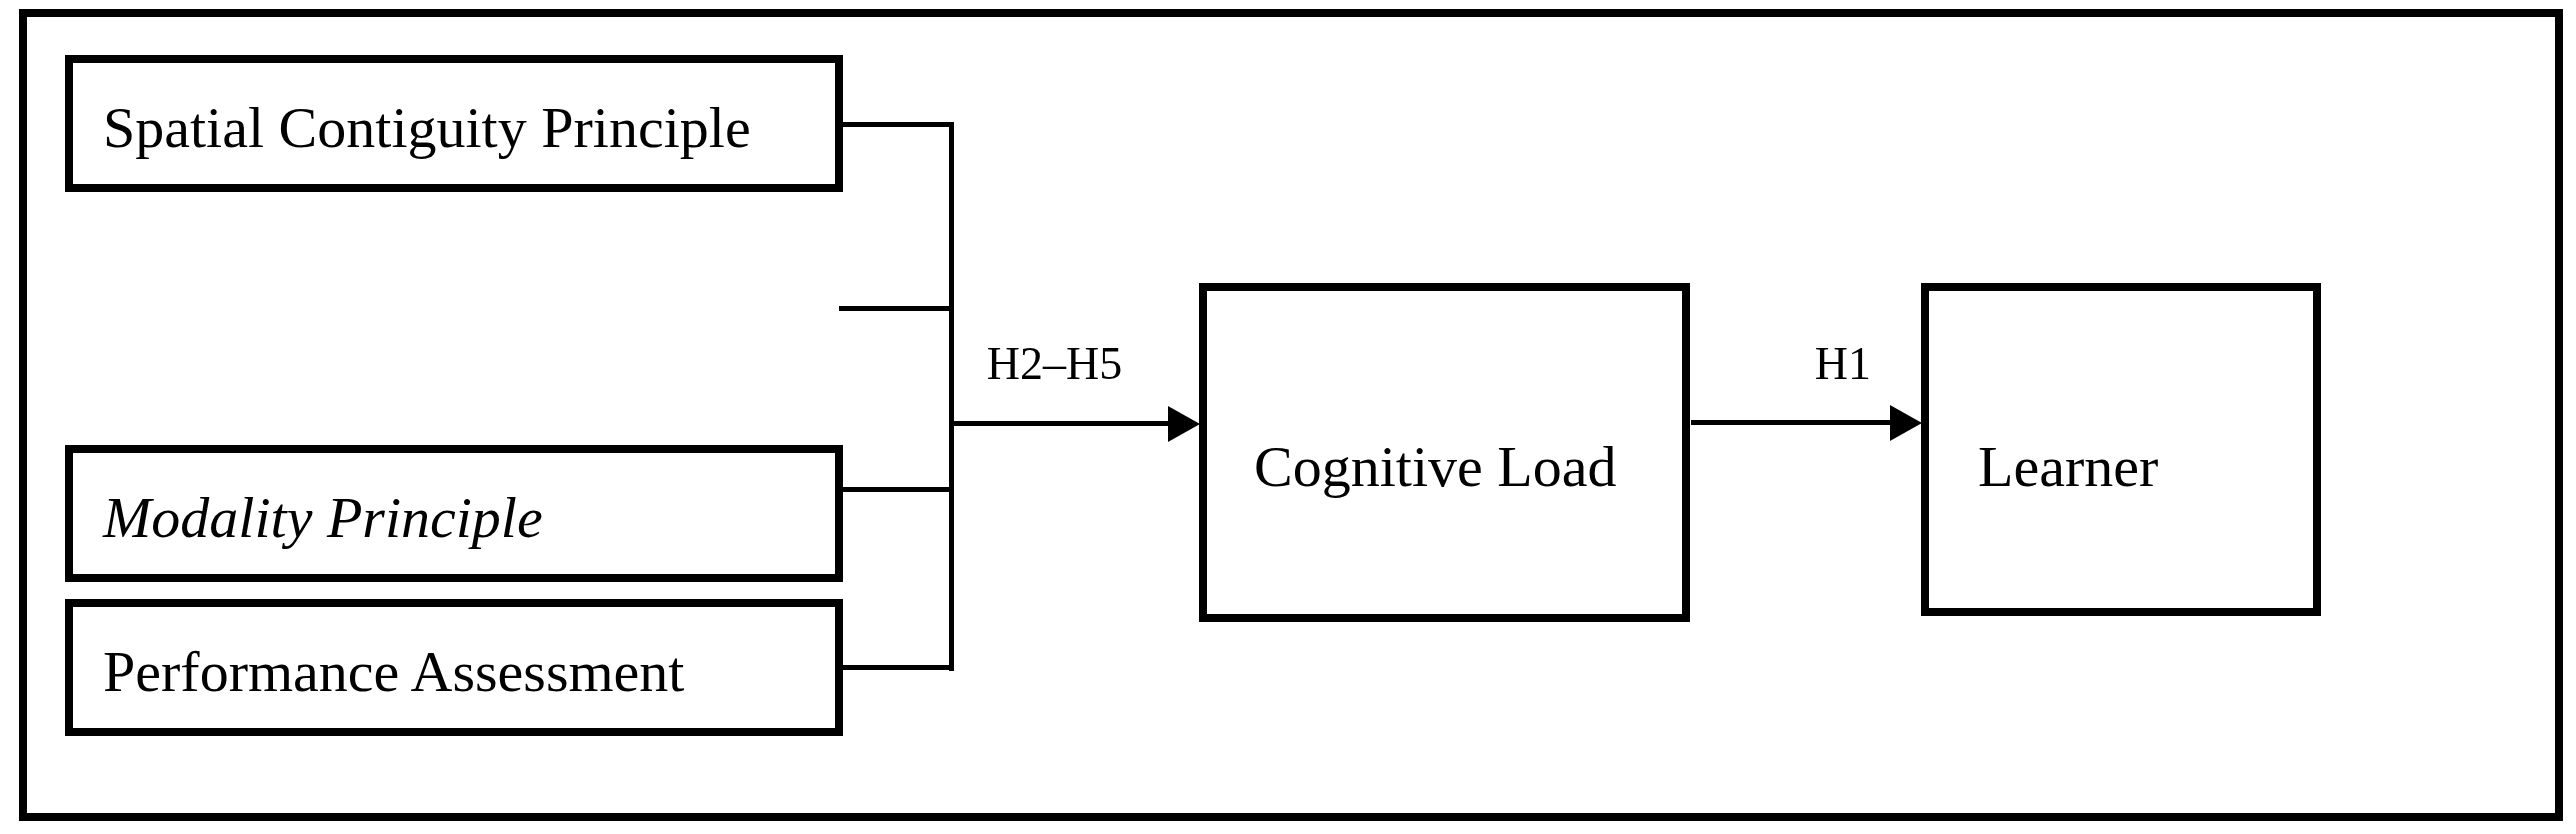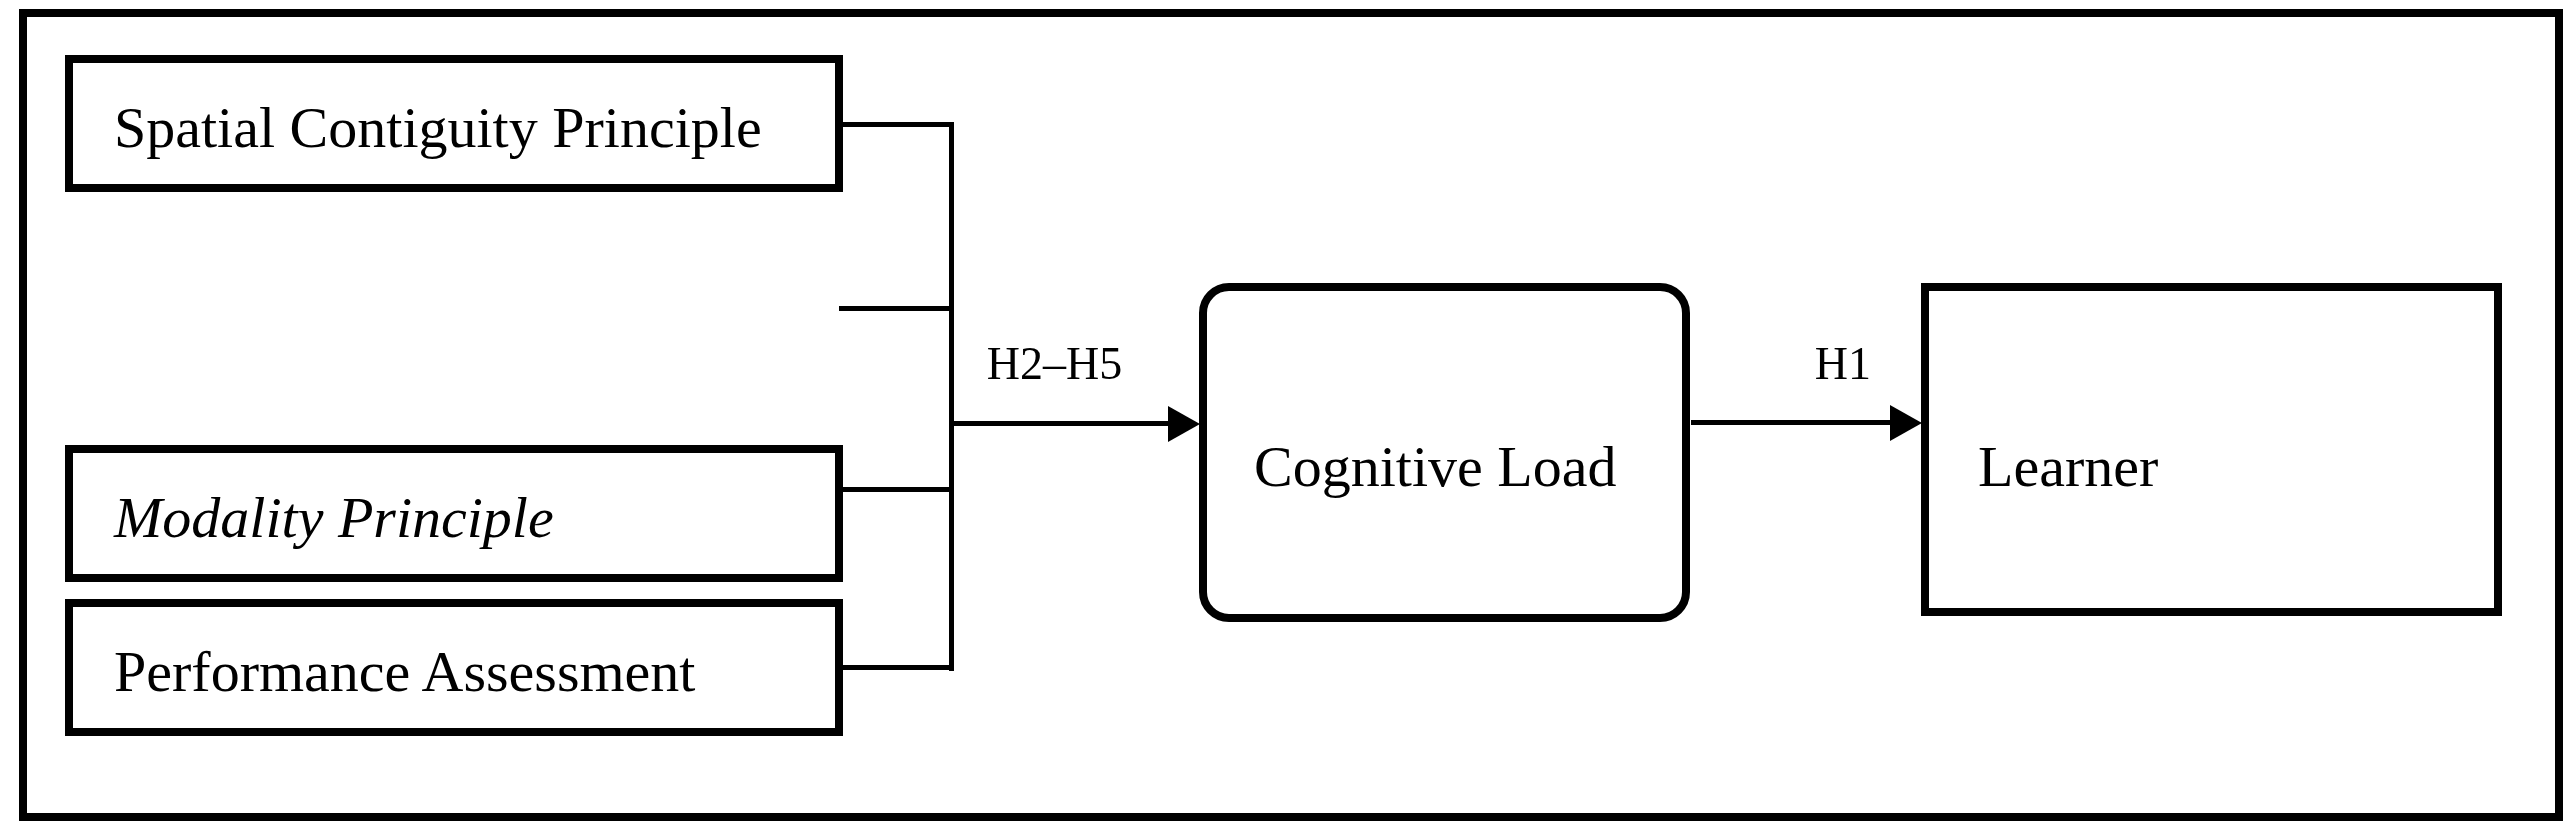--- a/index.html
+++ b/index.html
@@ -26,35 +26,34 @@
     box-sizing: border-box;
     background: #ffffff;
     font-size: 58px;
     line-height: 89px;
     white-space: nowrap;
   }
   .predictor {
     left: 65px;
     width: 778px;
     height: 137px;
-    padding: 20px 0 0 41px;
+    padding: 20px 0 0 30px;
   }
   #predictor-0 { top: 55px; }
   #predictor-1 { top: 241px; }
   #predictor-2 { top: 445px; font-style: italic; }
   #predictor-3 { top: 599px; }
   #mediator-box {
     left: 1199px; top: 283px;
     width: 491px; height: 339px;
     padding: 131px 0 0 47px;
-    border-radius: 30px;
   }
   #outcome-box {
     left: 1921px; top: 283px;
-    width: 581px; height: 333px;
+    width: 400px; height: 333px;
     padding: 131px 0 0 49px;
   }
   .hline, .vline {
     position: absolute;
     background: #000000;
   }
   .stub { height: 5.3px; left: 839px; width: 114px; }
   #stub-0 { top: 122px; }
   #stub-1 { top: 306px; }
   #stub-2 { top: 487px; }

